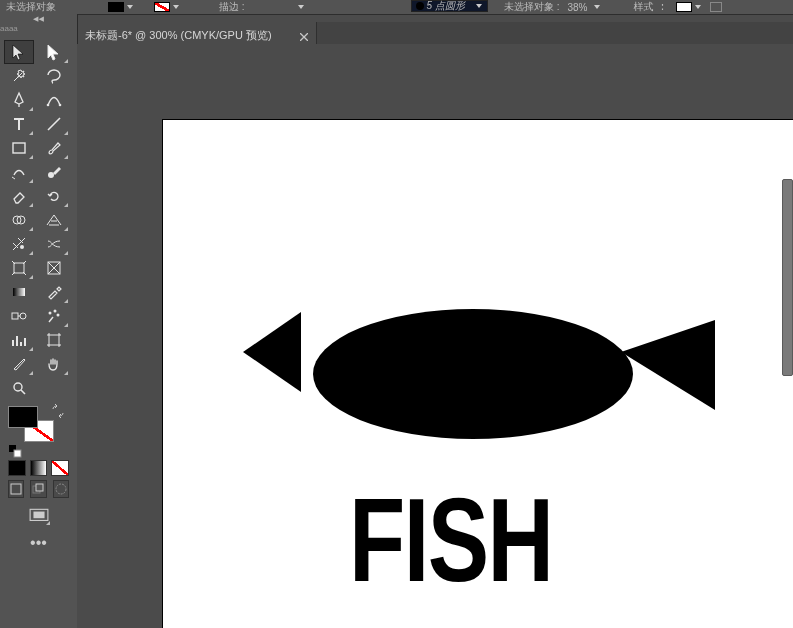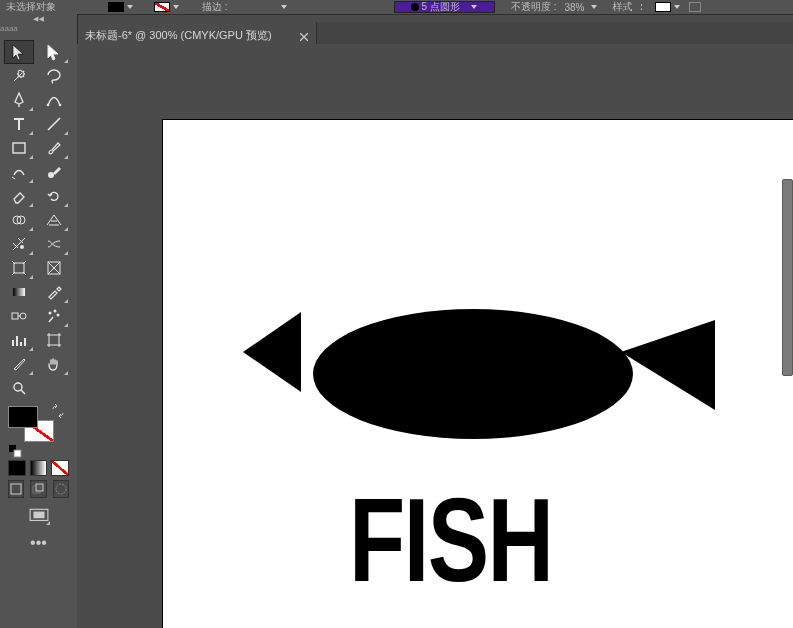--- a/index.html
+++ b/index.html
@@ -1,16 +1,16 @@
 <!DOCTYPE html>
 <html><head>
 <meta charset="utf-8">
 <style>
   html,body{margin:0;padding:0;width:793px;height:628px;background:#4b4b4b;font-family:Arial,Helvetica,sans-serif;overflow:hidden;color:#ccc;}
-  .optbar{position:absolute;left:0;top:0;width:793px;height:14px;background:#535353;border-bottom:1px solid #2d2d2d;display:flex;align-items:center;font-size:10px;color:#bbb;}
+  .optbar{position:absolute;left:0;top:0;width:793px;height:14px;background:#535353;border-bottom:1px solid #2d2d2d;display:flex;font-size:10px;color:#bbb;}
   .optbar .seg{display:flex;align-items:center;height:14px;margin-right:8px;}
   .swatch{width:14px;height:8px;border:1px solid #000;margin:0 2px;}
   .dd{width:8px;height:8px;display:inline-flex;align-items:center;justify-content:center;color:#ccc;cursor:pointer;}
   .dd svg{width:6px;height:4px;}
   .tabbar{position:absolute;left:77px;top:22px;height:22px;width:716px;background:#434343;display:flex;align-items:stretch;}
   .tab{background:#4b4b4b;color:#d6d6d6;font-size:11px;padding:4px 8px 0 8px;border-right:1px solid #2f2f2f;display:flex;align-items:center;gap:28px;}
   .tab .close{width:8px;height:8px;cursor:pointer;}
   .toolbox{position:absolute;left:0;top:14px;width:77px;height:614px;background:#535353;border-right:1px solid #2a2a2a;}
   .tb-handle{height:10px;display:flex;justify-content:center;align-items:center;color:#bbb;font-size:7px;}
   .tb-label{height:12px;text-align:left;font-size:8px;color:#999;}
@@ -63,52 +63,52 @@
   <div class="seg" style="margin-left:10px;">
     <div class="swatch" style="background:#fff;position:relative;">
         <div style="position:absolute;left:0;top:0;right:0;bottom:0;background:linear-gradient(to top right,transparent 0 40%,red 40% 60%,transparent 60% 100%);"></div>
       </div>
     <span class="dd">
         <svg viewBox="0 0 6 4">
           <path d="M0 0h6L3 4z" fill="#ccc"></path>
         </svg>
       </span>
   </div>
-  <div class="seg" style="margin-left:14px;">
+  <div class="seg" style="margin-left:31px;">
       <span>描边 :</span>
     </div>
   <div class="seg" style="width:52px;justify-content:flex-end;">
       <span class="dd">
         <svg viewBox="0 0 6 4">
           <path d="M0 0h6L3 4z" fill="#ccc"></path>
         </svg>
       </span>
     </div>
   <div class="seg" style="width:90px;"></div>
-  <div class="seg" style="background:#4c1d95;height:10px;border:1px solid #222;padding:0 16px;">
+  <div class="seg" style="background:#0f172a;height:10px;border:1px solid #222;padding:0 4px;font-style:italic;">
     <span style="width:8px;height:8px;border-radius:50%;background:#000;margin-right:3px;"></span>
     <span>5 点圆形</span>
     <span class="dd" style="margin-left:10px;">
         <svg viewBox="0 0 6 4">
           <path d="M0 0h6L3 4z" fill="#ccc"></path>
         </svg>
       </span>
   </div>
   <div class="seg" style="margin-left:8px;">
-      <span>不透明度 :</span>
+      <span>未选择对象 :</span>
     </div>
   <div class="seg">
       <span>38%</span>
       <span class="dd" style="margin-left:6px;">
         <svg viewBox="0 0 6 4">
           <path d="M0 0h6L3 4z" fill="#ccc"></path>
         </svg>
       </span>
     </div>
-  <div class="seg" style="margin-left:6px;font-family:Liberation Mono, monospace;">
+  <div class="seg" style="margin-left:24px;font-family:Liberation Mono, monospace;">
       <span>样式 :</span>
     </div>
   <div class="seg">
       <div class="swatch" style="background:#fff;"></div>
       <span class="dd">
         <svg viewBox="0 0 6 4">
           <path d="M0 0h6L3 4z" fill="#ccc"></path>
         </svg>
       </span>
     </div>

